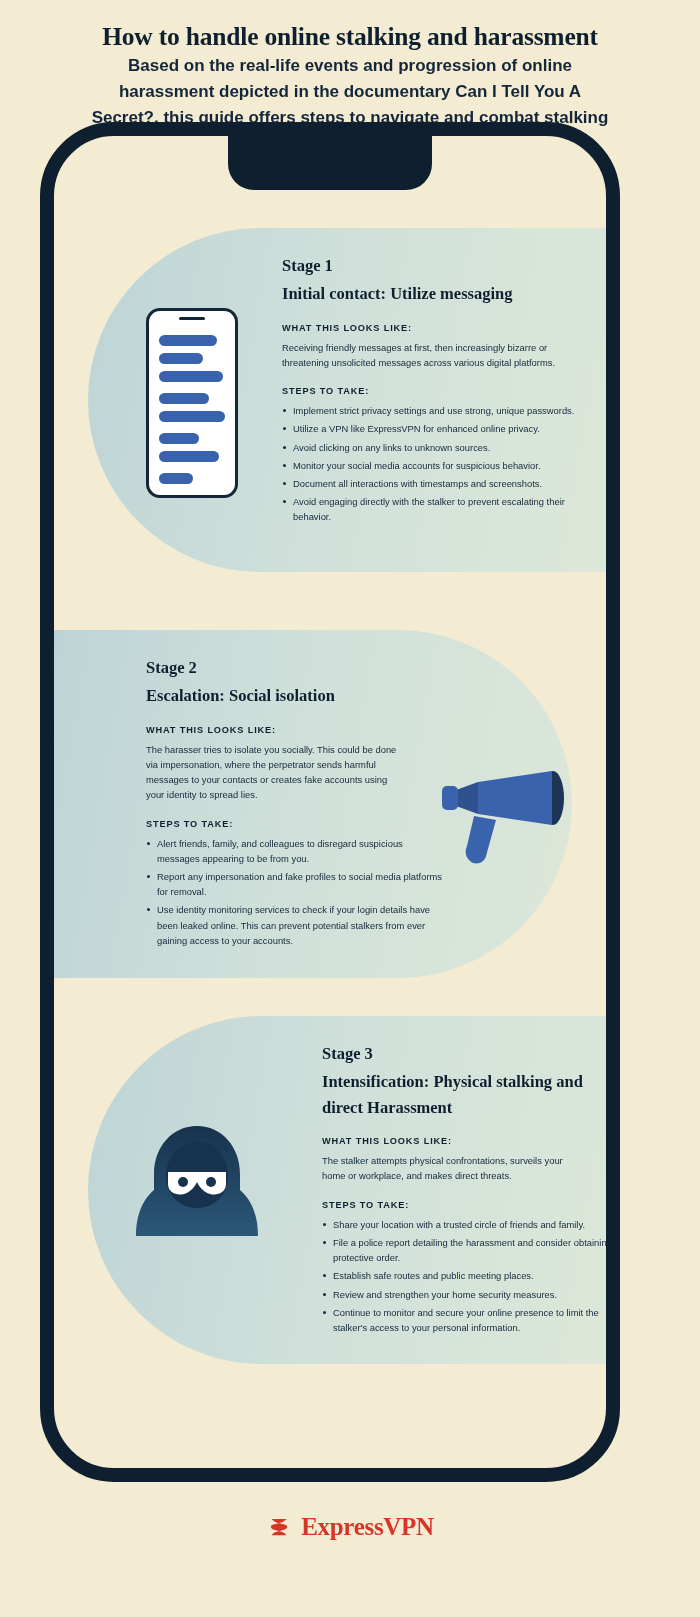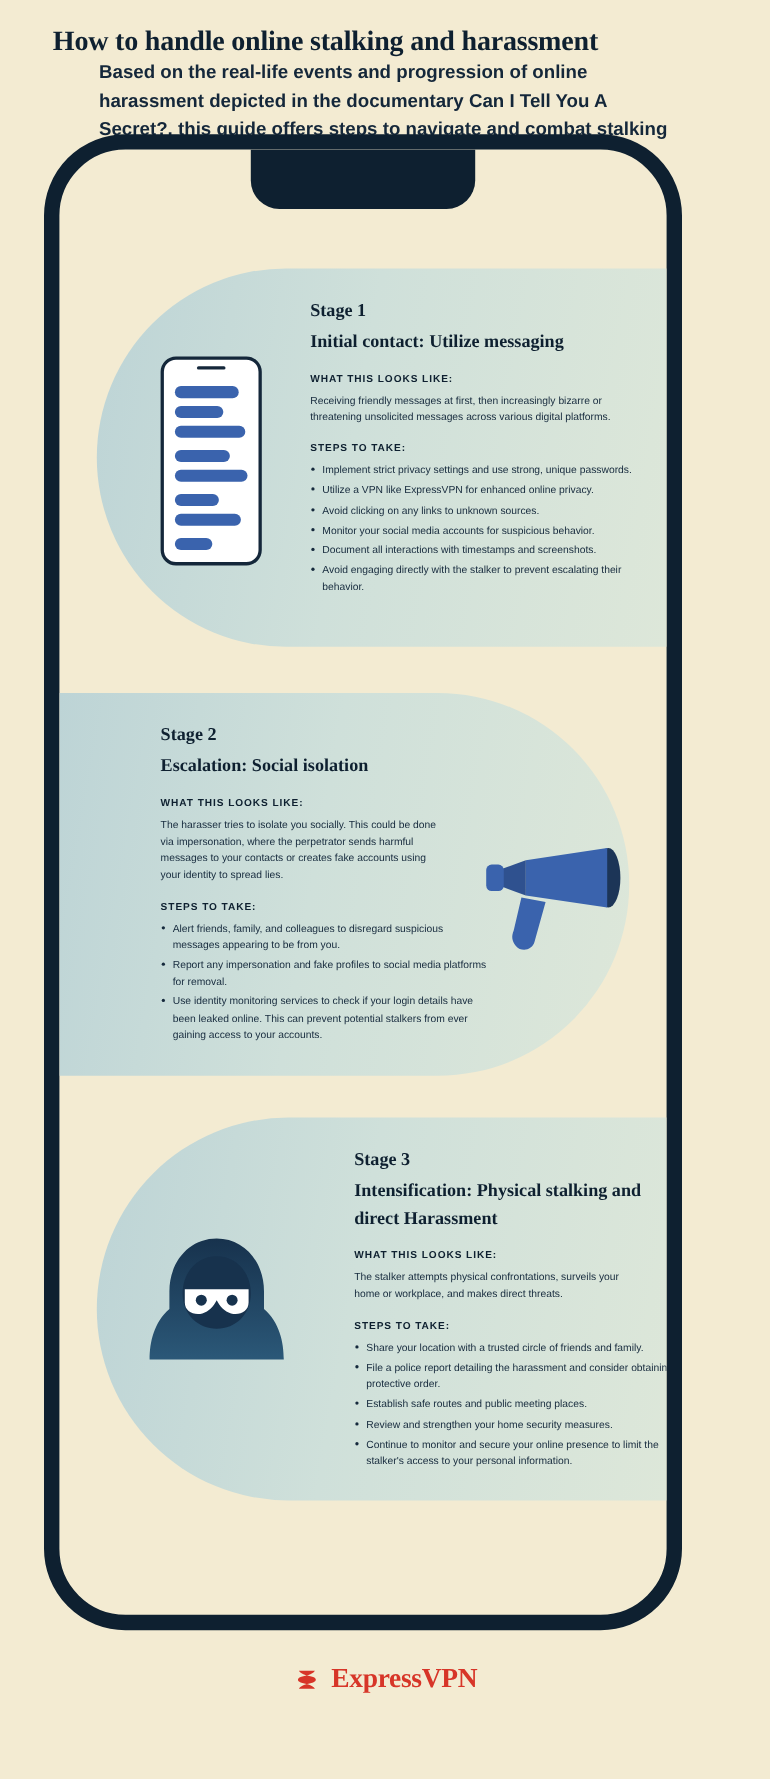--- a/index.html
+++ b/index.html
@@ -11,21 +11,21 @@
   body {
     width: 700px;
     height: 1617px;
     position: relative;
     overflow: hidden;
   }
 
   
   .header {
     padding: 22px 48px 0 48px;
-    text-align: left;
+    text-align: center;
   }
   .header h1 {
     font-family: "Liberation Serif", serif;
     font-weight: bold;
     font-size: 25.5px;
     color: #0e2030;
     letter-spacing: -0.2px;
     line-height: 1.2;
   }
   .header p {
@@ -142,21 +142,21 @@
     position: absolute;
     left: 1px;
     top: 6px;
     width: 3px;
     height: 3px;
     border-radius: 50%;
     background: #15293c;
   }
 
   
-  #stage1 { top: 108px; height: 344px; }
+  #stage1 { top: 92px; height: 344px; }
   #stage1 .content { left: 228px; top: 28px; width: 300px; }
 
   .mini-phone {
     position: absolute;
     left: 92px;
     top: 80px;
     width: 92px;
     height: 190px;
     background: #ffffff;
     border: 3px solid #14273a;

